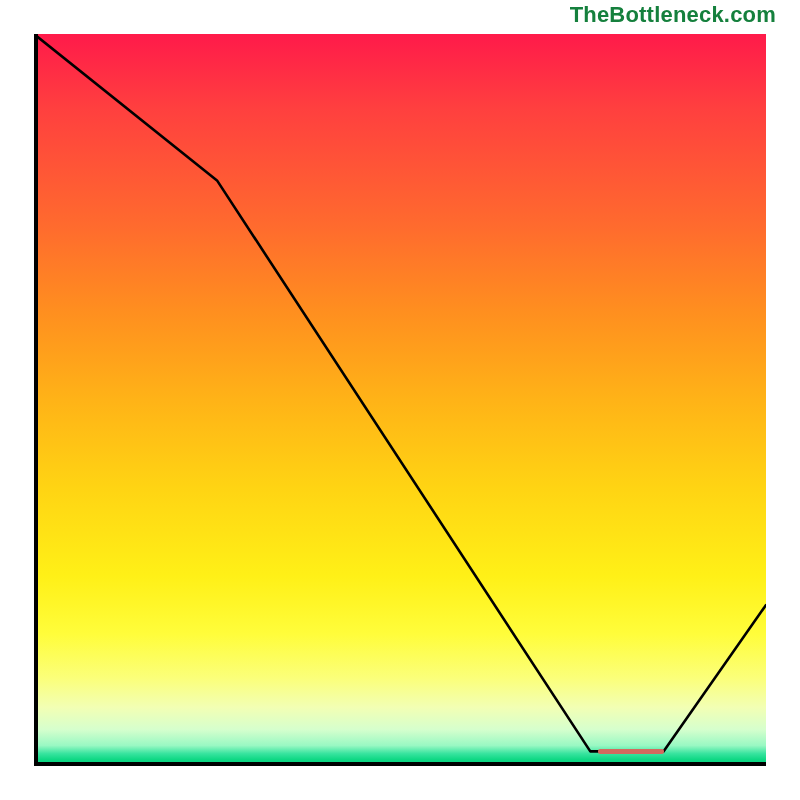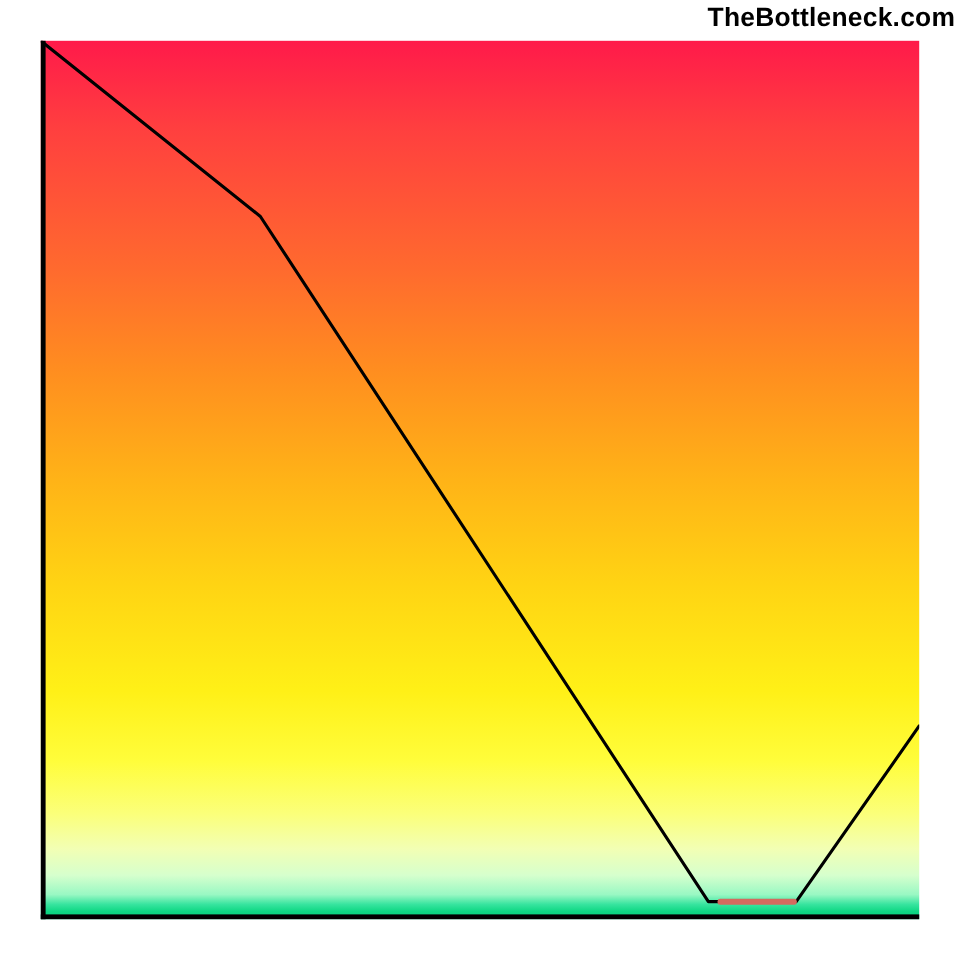--- a/index.html
+++ b/index.html
@@ -12,24 +12,24 @@
     overflow: hidden;
   }
   .chart-wrapper {
     position: relative;
     width: 800px;
     height: 800px;
   }
   .watermark {
     position: absolute;
     top: 2px;
-    right: 4px;
+    right: 24px;
     font-size: 22px;
     font-weight: 600;
-    color: #000000;
+    color: #15803d;
     letter-spacing: 0.2px;
     z-index: 10;
   }
   .plot-area {
     position: absolute;
     left: 34px;
     top: 34px;
     width: 732px;
     height: 732px;
     box-sizing: border-box;

